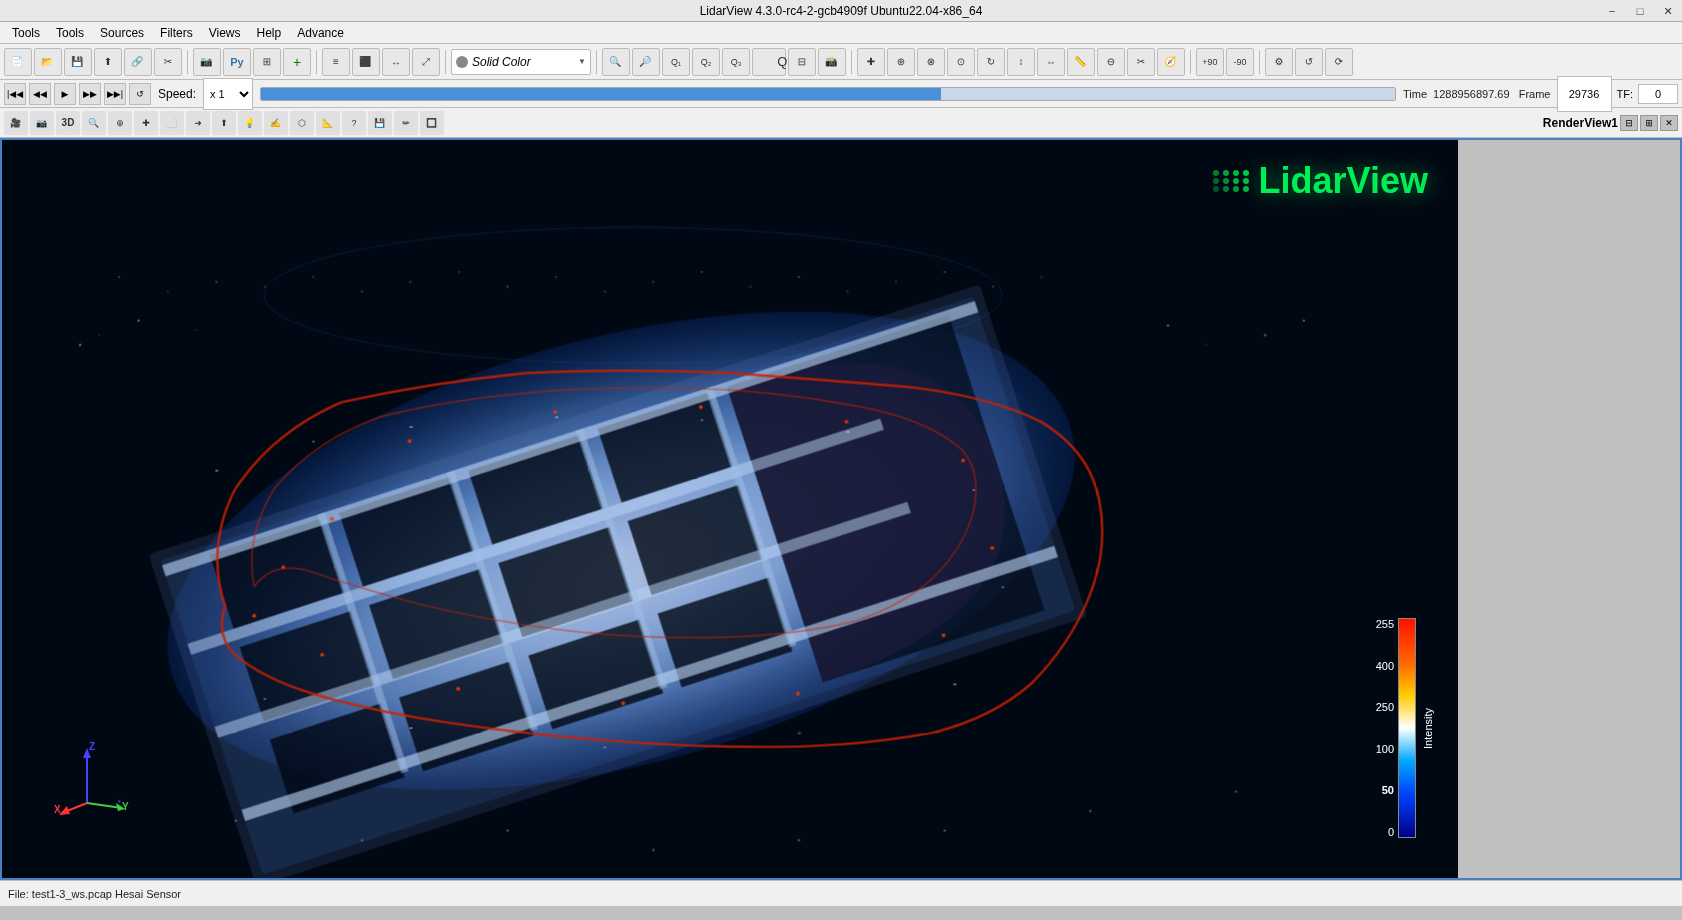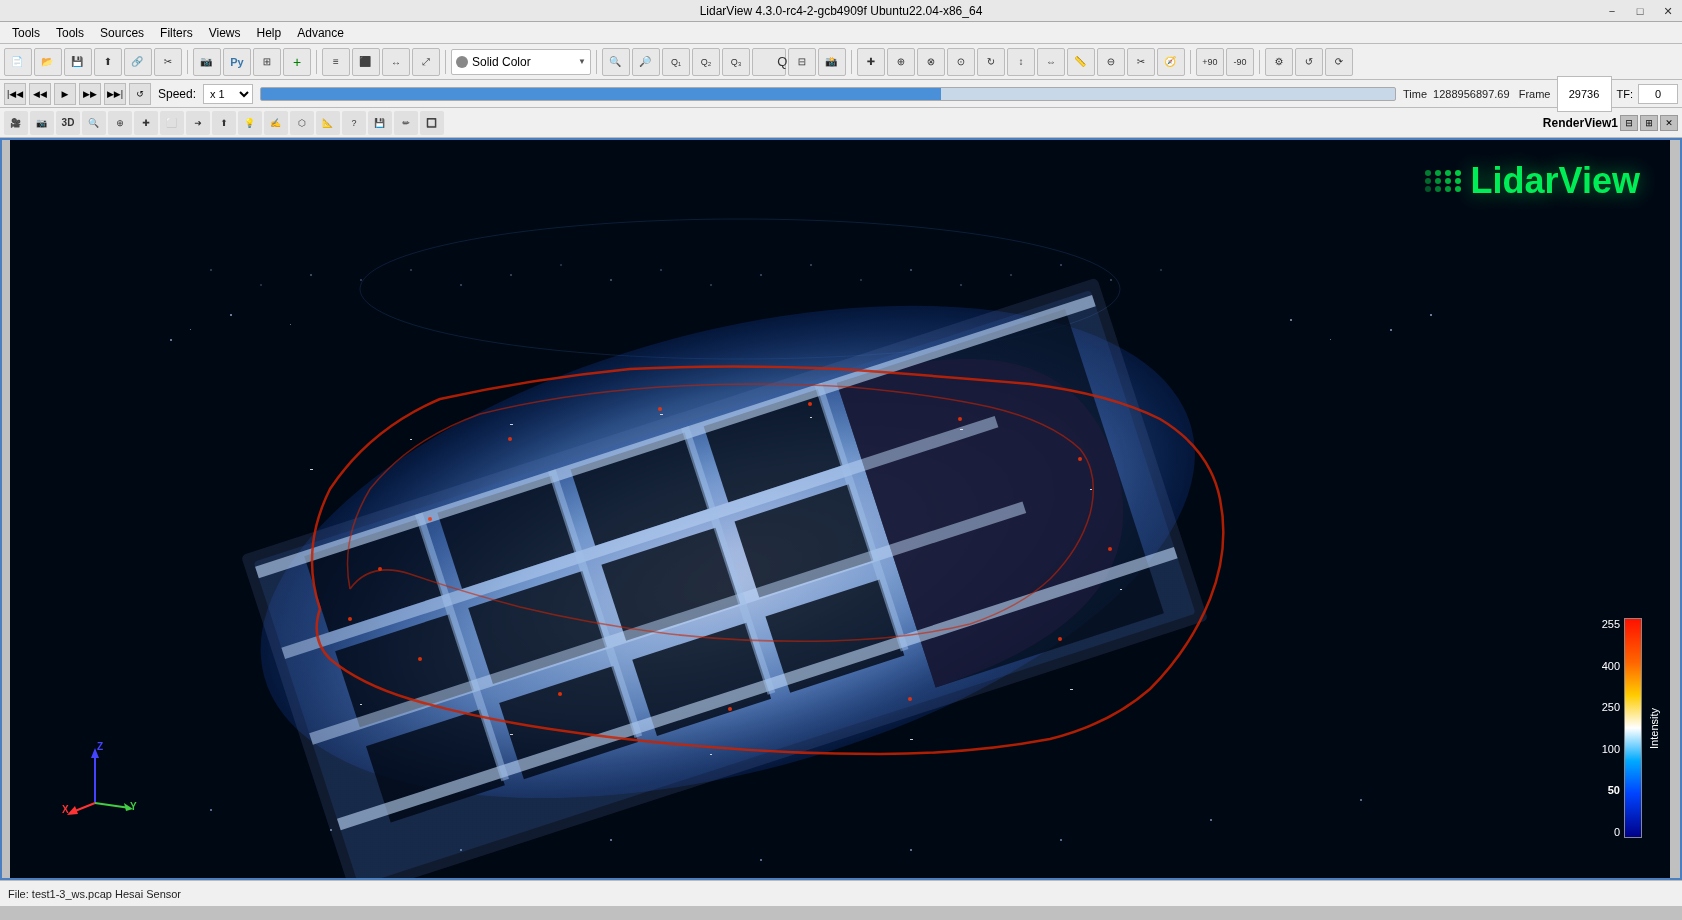--- a/index.html
+++ b/index.html
@@ -54,40 +54,40 @@
       font-size: 10px; color: #333;
     }
 
     
     .color-dropdown {
       display: flex; align-items: center; height: 26px;
       border: 1px solid #bbb; background: white; border-radius: 2px;
       padding: 0 4px; cursor: pointer; min-width: 140px;
     }
     .color-dot { width: 12px; height: 12px; border-radius: 50%; background: #888; margin-right: 4px; flex-shrink: 0; }
-    .color-label { font-size: 12px; flex: 1; }
+    .color-label { font-size: 12px; flex: 1; font-style: italic; }
     .dropdown-arrow { font-size: 8px; color: #555; }
 
     
     #toolbar2 {
       background: #f0f0f0;
       height: 28px;
       display: flex;
       align-items: center;
       padding: 0 4px;
       border-bottom: 1px solid #bbb;
       gap: 3px;
     }
     .play-btn {
       width: 22px; height: 22px; display: flex; align-items: center; justify-content: center;
       background: #e0e0e0; border: 1px solid #bbb; cursor: pointer; font-size: 9px;
     }
     .speed-label { font-size: 12px; margin: 0 4px; }
     .speed-select {
-      height: 20px; font-size: 11px; border: 1px solid #bbb; background: white; padding: 0 2px;
+      height: 32px; font-size: 11px; border: 1px solid #bbb; background: white; padding: 0 2px;
     }
     .timeline-bar {
       flex: 1; height: 14px; background: linear-gradient(to right, #4a90d9 0%, #4a90d9 60%, #c8d8e8 60%);
       border: 1px solid #aaa; border-radius: 2px; margin: 0 4px;
     }
     .time-info { font-size: 11px; color: #222; white-space: nowrap; }
     .frame-input {
       width: 55px; height: 36px; font-size: 11px; border: 1px solid #bbb; text-align: center;
     }
     .tf-value { font-size: 11px; border: 1px solid #bbb; width: 40px; height: 20px; text-align: center; }
@@ -107,26 +107,25 @@
       background: #e0e0e0; border: 1px solid transparent; cursor: pointer; font-size: 9px; color: #333; border-radius: 2px;
     }
     .render-label { font-size: 12px; font-weight: bold; margin-left: auto; }
     .render-header-btn {
       width: 18px; height: 16px; display: flex; align-items: center; justify-content: center;
       background: #c0c0c0; border: 1px solid #999; cursor: pointer; font-size: 9px;
     }
 
     
     #viewport {
-      width: 1660px;
+      width: 1456px;
       flex: 1;
       background: #000814;
       position: relative;
       overflow: hidden;
-      margin-left: 8px;
     }
 
     
     .lidar-logo {
       position: absolute;
       top: 20px; right: 30px;
       font-size: 36px;
       font-weight: bold;
       color: #00cc44;
       text-shadow: 0 0 10px rgba(0,200,60,0.5);
@@ -143,21 +142,21 @@
       bottom: 80px; right: 300px;
       font-size: 52px;
       font-weight: 900;
       color: white;
       text-shadow: 2px 2px 6px rgba(0,0,0,0.8);
     }
 
     
     .colorbar {
       position: absolute;
-      bottom: 40px; right: 10px;
+      bottom: 40px; right: 24px;
       display: flex; flex-direction: column; align-items: flex-end; gap: 0;
     }
     .colorbar-gradient {
       width: 18px; height: 220px;
       background: linear-gradient(to bottom, #ff2200, #ff8800, #ffff00, #00aaff, #0000ff, #0000aa);
       border: 1px solid #888;
     }
 
     
     .axis-indicator {

